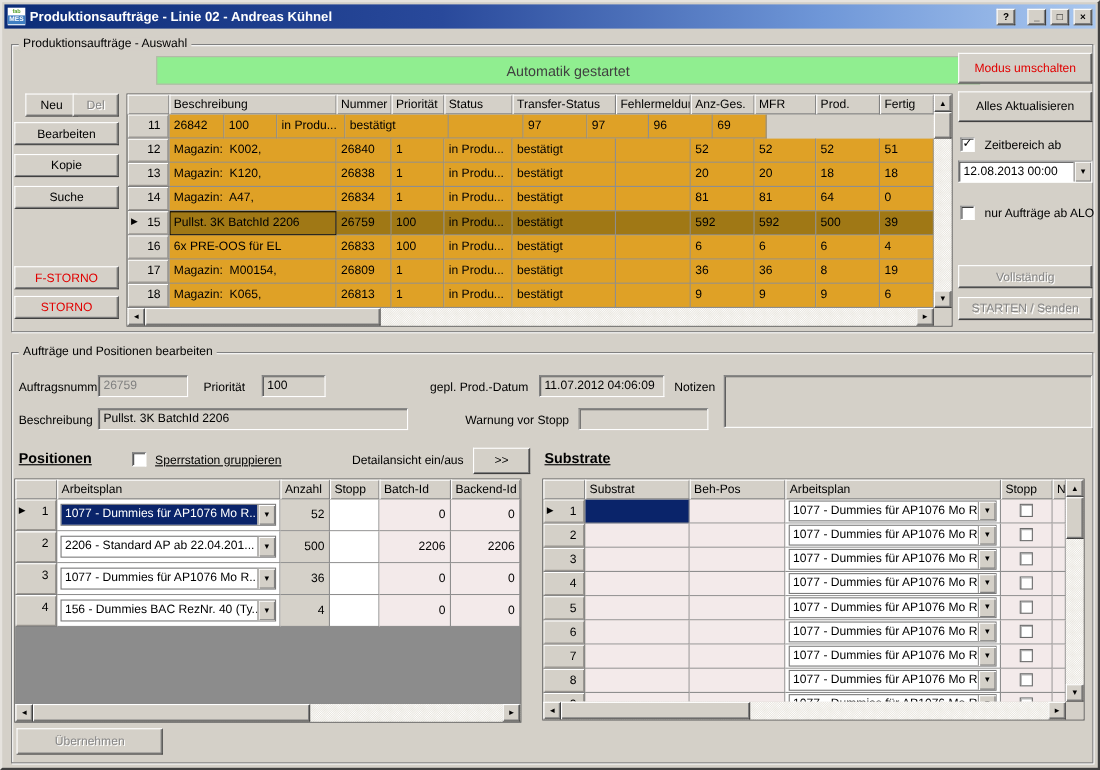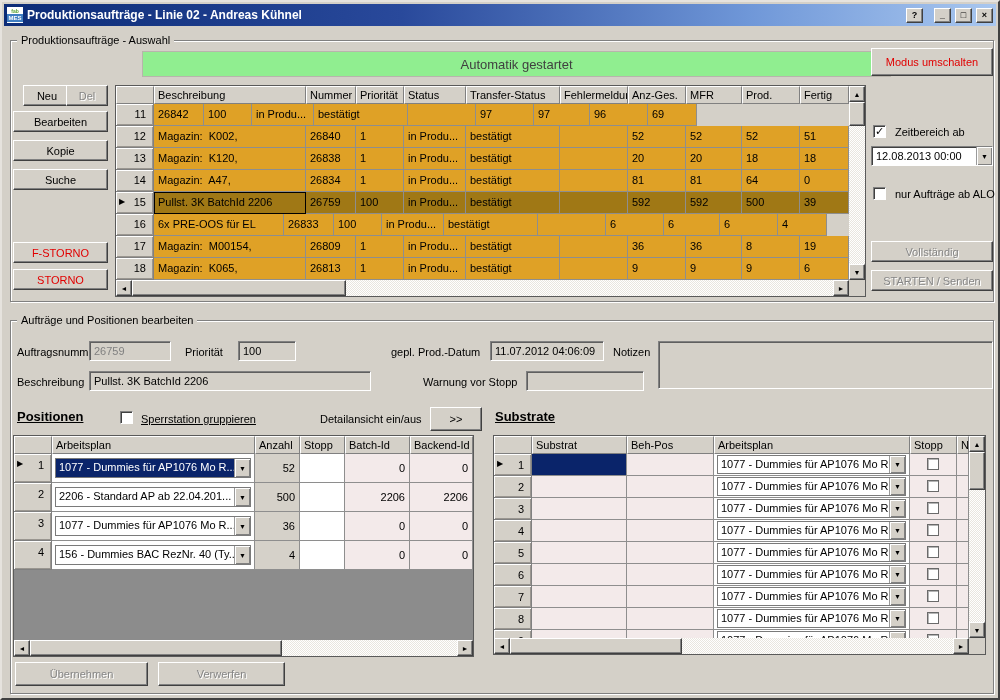--- a/index.html
+++ b/index.html
@@ -177,21 +177,21 @@
             <div class="cell" style="width:62px">in Produ...</div>
             <div class="cell" style="width:94px">bestätigt</div>
             <div class="cell" style="width:68px"></div>
             <div class="cell" style="width:58px">592</div>
             <div class="cell" style="width:56px">592</div>
             <div class="cell" style="width:58px">500</div>
             <div class="cell" style="width:49px">39</div>
           </div>
           <div class="trow orow">
             <div class="rnum" style="width:38px"><span>16</span></div>
-            <div class="cell" style="width:130px">6x PRE-OOS für EL</div>
+            <div class="cell" style="width:152px">6x PRE-OOS für EL</div>
             <div class="cell" style="width:50px">26833</div>
             <div class="cell" style="width:48px">100</div>
             <div class="cell" style="width:62px">in Produ...</div>
             <div class="cell" style="width:94px">bestätigt</div>
             <div class="cell" style="width:68px"></div>
             <div class="cell" style="width:58px">6</div>
             <div class="cell" style="width:56px">6</div>
             <div class="cell" style="width:58px">6</div>
             <div class="cell" style="width:49px">4</div>
           </div>
@@ -231,20 +231,21 @@
 
       <div class="sb" style="left:0;top:194px;width:733px;height:16px;">
         <div class="sbtn" style="left:0;top:0;">◄</div>
         <div class="sth" style="left:16px;top:0;width:214px;height:16px;"></div>
         <div class="sbtn" style="left:717px;top:0;">►</div>
       </div>
       <div class="corner" style="left:733px;top:194px;width:16px;height:16px;"></div>
     </div>
 
     <div class="btn red" style="left:860px;top:7px;width:122px;height:28px;">Modus umschalten</div>
+    <div class="btn" style="left:860px;top:42px;width:122px;height:28px;">Alles Aktualisieren</div>
     <div class="chk" style="left:862px;top:84px;">✓</div>
     <div class="lbl" style="left:884px;top:85px;">Zeitbereich ab</div>
     <div class="dd" style="left:860px;top:105px;width:122px;height:20px;">
       <span class="ddtext">12.08.2013 00:00</span>
       <span class="cbtn">▼</span>
     </div>
     <div class="chk" style="left:862px;top:146px;"></div>
     <div class="lbl" style="left:884px;top:147px;">nur Aufträge ab ALO</div>
     <div class="btn disabled" style="left:860px;top:200px;width:122px;height:21px;">Vollständig</div>
     <div class="btn disabled" style="left:860px;top:229px;width:122px;height:21px;">STARTEN / Senden</div>
@@ -415,16 +416,15 @@
       </div>
       <div class="sb" style="left:0;top:202px;width:475px;height:16px;">
         <div class="sbtn" style="left:0;top:0;">◄</div>
         <div class="sth" style="left:16px;top:0;width:172px;height:16px;"></div>
         <div class="sbtn" style="left:459px;top:0;">►</div>
       </div>
       <div class="corner" style="left:475px;top:202px;width:16px;height:16px;"></div>
     </div>
 
     <div class="btn disabled" style="left:4px;top:341px;width:133px;height:24px;">Übernehmen</div>
-    <div class="btn disabled" style="left:147px;top:341px;width:127px;height:24px;">Verwerfen</div>
   </div>
 
 </div>
 
 </body></html>

